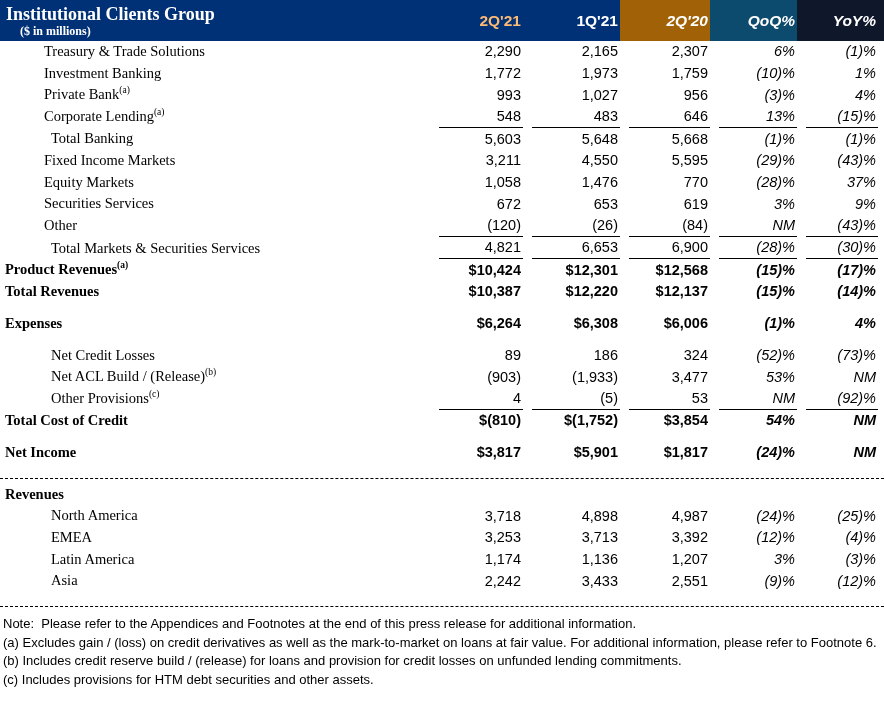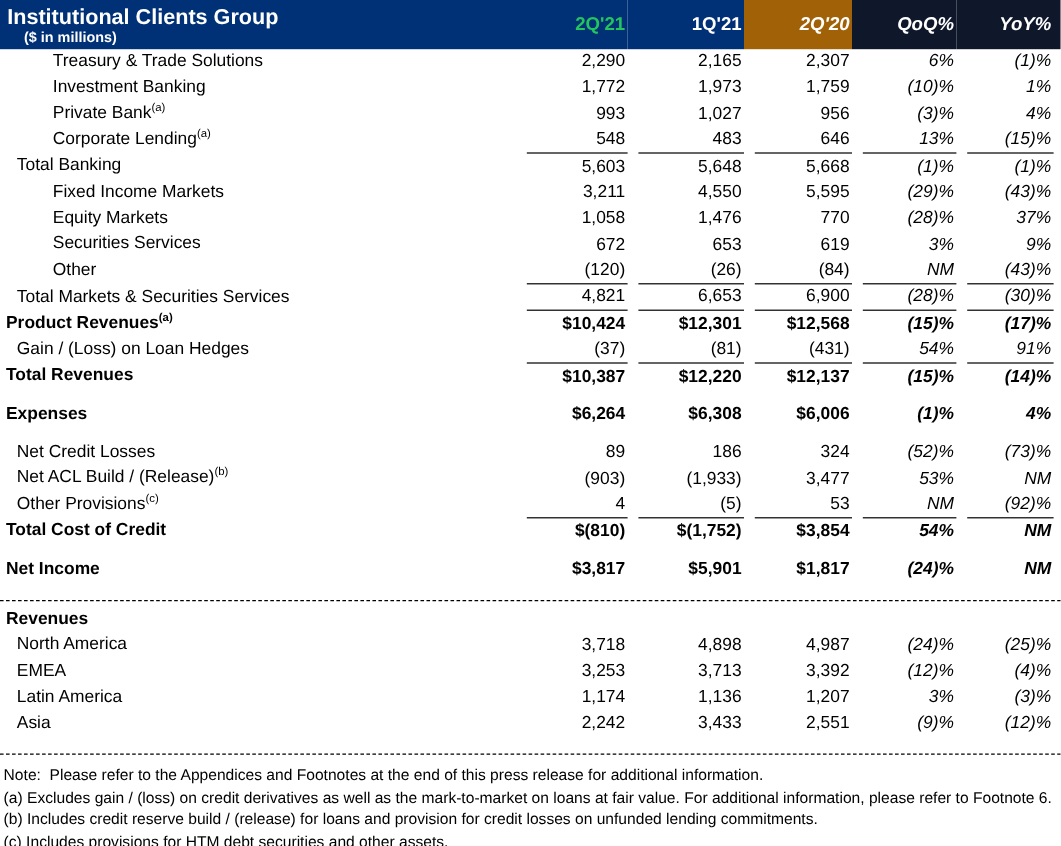--- a/index.html
+++ b/index.html
@@ -48,23 +48,23 @@
     font-size: 15.5px;
     font-weight: bold;
     text-align: right;
   }
   .hdr-col .num { border-bottom: none !important; }
   .hdr-col.pct { font-style: italic; }
 
   
   tr.data { height: 21.7px; }
   tr.data td { font-size: 14.5px; line-height: 21.7px; white-space: nowrap; }
-  td.lbl div { overflow: hidden; }
+  td.lbl div { overflow: hidden; font-family: Liberation Serif, serif; }
   .ind0 { padding-left: 5px; }
-  .ind1 { padding-left: 14px; }
+  .ind1 { padding-left: 14px; margin-left: 37px; }
   .ind2 { padding-left: 44px; }
   tr.bold td { font-weight: bold; }
   sup.fn { font-size: 9.5px; line-height: 0; vertical-align: super; }
 
   .num {
     text-align: right;
     margin-left: 9px;
     padding-right: 2px;
     line-height: 21.2px;
     height: 21.2px;
@@ -103,30 +103,30 @@
       <col style="width:90px">
       <col style="width:87px">
       <col style="width:87px">
     </colgroup>
     <tbody>
       <tr class="hdr">
         <td class="lbl" style="background: rgb(0, 49, 118); color: rgb(255, 255, 255);">
           <div class="hdr-title">Institutional Clients Group</div>
           <div class="hdr-sub">($ in millions)</div>
         </td>
-        <td class="hdr-col" style="background: rgb(0, 49, 118); color: #22c55e;">
+        <td class="hdr-col" style="background: rgb(0, 49, 118); color: #fdba74;">
             <div class="num">2Q'21</div>
           </td>
         <td class="hdr-col" style="background: rgb(0, 49, 118); color: rgb(255, 255, 255);">
             <div class="num">1Q'21</div>
           </td>
         <td class="hdr-col" style="background: #a16207; color: rgb(255, 255, 255); font-style: italic;">
             <div class="num">2Q'20</div>
           </td>
-        <td class="hdr-col pct" style="background: #0f172a; color: rgb(255, 255, 255);">
+        <td class="hdr-col pct" style="background: #0c4a6e; color: rgb(255, 255, 255);">
             <div class="num">QoQ%</div>
           </td>
         <td class="hdr-col pct last" style="background: #0f172a; color: rgb(255, 255, 255);">
             <div class="num">YoY%</div>
           </td>
       </tr>
     </tbody>
     <tbody id="rows">
         <tr class="data">
           <td class="lbl">
@@ -339,40 +339,20 @@
             <div class="num">$12,301</div>
           </td>
           <td class="val">
             <div class="num">$12,568</div>
           </td>
           <td class="val pctcol">
             <div class="num">(15)%</div>
           </td>
           <td class="val pctcol last">
             <div class="num">(17)%</div>
-          </td>
-        </tr>
-        <tr class="data uline">
-          <td class="lbl">
-            <div class="ind1">Gain / (Loss) on Loan Hedges</div>
-          </td>
-          <td class="val">
-            <div class="num">(37)</div>
-          </td>
-          <td class="val">
-            <div class="num">(81)</div>
-          </td>
-          <td class="val">
-            <div class="num">(431)</div>
-          </td>
-          <td class="val pctcol">
-            <div class="num">54%</div>
-          </td>
-          <td class="val pctcol last">
-            <div class="num">91%</div>
           </td>
         </tr>
         <tr class="data bold">
           <td class="lbl">
             <div class="ind0">Total Revenues</div>
           </td>
           <td class="val">
             <div class="num">$10,387</div>
           </td>
           <td class="val">

